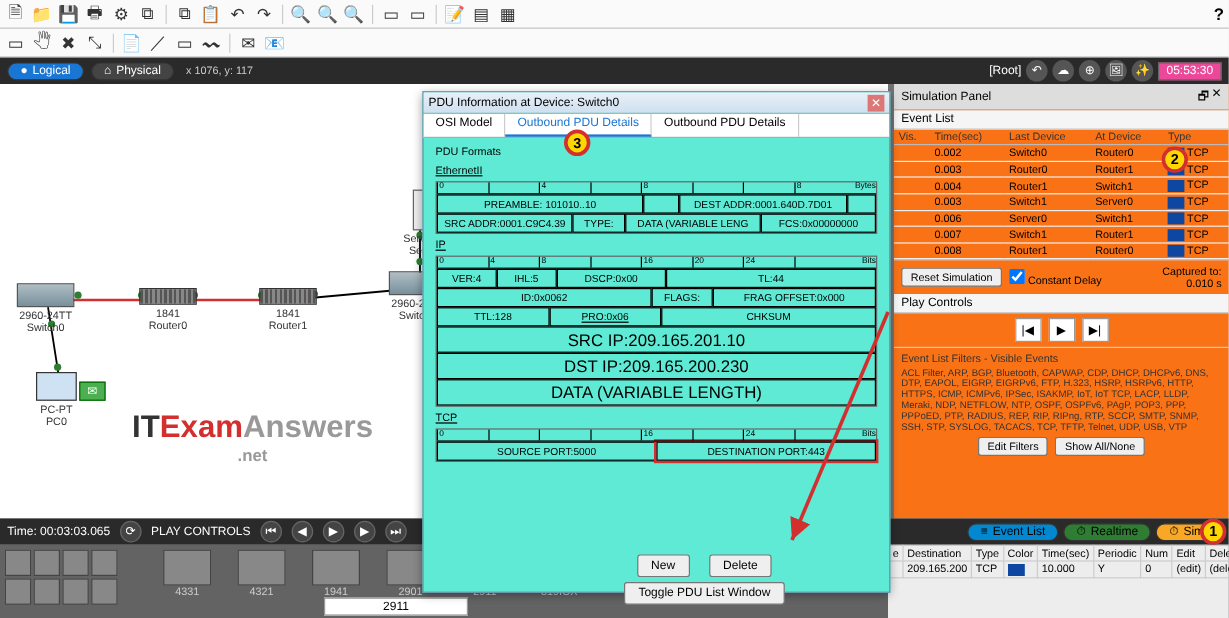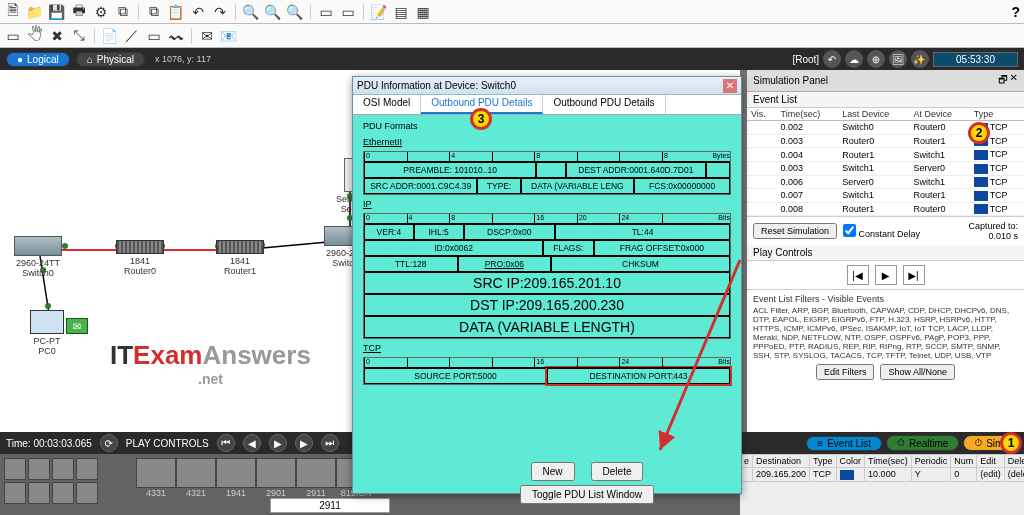--- a/index.html
+++ b/index.html
@@ -15,21 +15,21 @@
   .viewbar { height: 22px; background: #2a2a2a; display:flex; align-items:center; padding:0 6px; gap:6px; color:#fff;}
   .pill { border-radius: 10px; padding: 1px 10px; font-size:10px; display:flex; align-items:center; gap:4px; border:1px solid #333;}
   .pill.logical { background: #1976d2; }
   .pill.physical { background: #444; }
   .pill.green { background:#2e7d32;}
   .pill.cyan { background:#0288d1;}
   .pill.yellow { background:#f9a825; color:#000;}
   .coords { color:#ccc; font-size:9px; margin-left:4px;}
   .viewbar .right { margin-left:auto; display:flex; align-items:center; gap:4px;}
   .round-icon { width:18px; height:18px; border-radius:50%; background:#555; display:flex; align-items:center; justify-content:center; font-size:10px;}
-  .timebox { background:#0c4a6e; border:1px solid #666; padding:1px 22px; font-size:10px;}
+  .timebox { background:#ec4899; border:1px solid #666; padding:1px 6px; font-size:10px;}
 
   
   .workspace { position:absolute; top:70px; left:0; width:740px; height:362px; background:#fff; }
   .workspace svg { position:absolute; top:0; left:0; }
   .device { position:absolute; text-align:center; font-size:9px; color:#333;}
   .device .box { width:48px; height:20px; margin:0 auto 2px;}
   .device.switch .box { background: linear-gradient(#b0bec5,#78909c); border:1px solid #555;}
   .device.router .box { background: repeating-linear-gradient(90deg,#555 0 2px,#888 2px 4px); border:1px solid #333; height:14px; margin-top:4px;}
   .device.server .box { background:#eee; border:1px solid #666; width:26px; height:34px;}
   .device.pc .box { background:#cfe2f3; border:1px solid #333; width:34px; height:24px;}
@@ -41,21 +41,21 @@
   
   .playbar { position:absolute; top:432px; left:0; width:740px; height:22px; background:#2a2a2a; color:#fff; display:flex; align-items:center; padding:0 6px; gap:8px; font-size:10px;}
   .playbar .round-icon { background:#444; border:1px solid #666;}
 
   
   .bottomstrip { position:absolute; top:454px; left:0; width:1024px; height:61px; background:#636363; display:flex; align-items:flex-start; padding:4px; gap:4px;}
   .dev-thumb { width:60px; height:30px; background:#888; border:1px solid #444;}
   .bottomstrip .label { font-size:9px; color:#ccc; text-align:center;}
 
   
-  .simpanel { position:absolute; top:70px; right:0; width:284px; height:362px; background:#ffffff; border-left:7px solid #737373; }
+  .simpanel { position:absolute; top:70px; right:0; width:284px; height:362px; background:#f97316; border-left:5px solid #737373; }
   .simpanel .title { background:#ddd; border-bottom:1px solid #aaa; padding:2px 6px; font-size:10px; display:flex; align-items:center;}
   .simpanel .title .winbtns { margin-left:auto; display:flex; gap:2px; font-size:10px;}
   .group-title { font-size:10px; padding:2px 6px; background:#f5f5f5; border-bottom:1px solid #ccc;}
   .evtable { width:100%; border-collapse:collapse; font-size:9px;}
   .evtable th { text-align:left; padding:1px 4px; border-bottom:1px solid #bbb; color:#333; font-weight:normal;}
   .evtable td { padding:1px 4px; border-bottom:1px solid #eee;}
   .swatch { width:14px; height:10px; display:inline-block; vertical-align:middle; margin-right:2px;}
   .simpanel .row-tools { display:flex; align-items:center; gap:6px; padding:4px 6px; font-size:9px; border-top:1px solid #ccc;}
   .simpanel button { font-size:9px; padding:1px 6px;}
   .playctrl { display:flex; justify-content:center; gap:6px; padding:4px;}
@@ -232,21 +232,21 @@
       <div class="dev-thumb" style="width:22px; height:22px;"></div>
     </div>
     <div style="display:flex; gap:2px;">
       <div class="dev-thumb" style="width:22px; height:22px;"></div>
       <div class="dev-thumb" style="width:22px; height:22px;"></div>
       <div class="dev-thumb" style="width:22px; height:22px;"></div>
       <div class="dev-thumb" style="width:22px; height:22px;"></div>
     </div>
   </div>
   <div style="width:10px;"></div>
-  <div style="display:flex; gap:0;padding-left:20px;">
+  <div style="display:flex; gap:22px;padding-left:20px;">
     <div>
         <div class="dev-thumb" style="width:40px;"></div>
         <div class="label">4331</div>
       </div>
     <div>
         <div class="dev-thumb" style="width:40px;"></div>
         <div class="label">4321</div>
       </div>
     <div>
         <div class="dev-thumb" style="width:40px;"></div>

